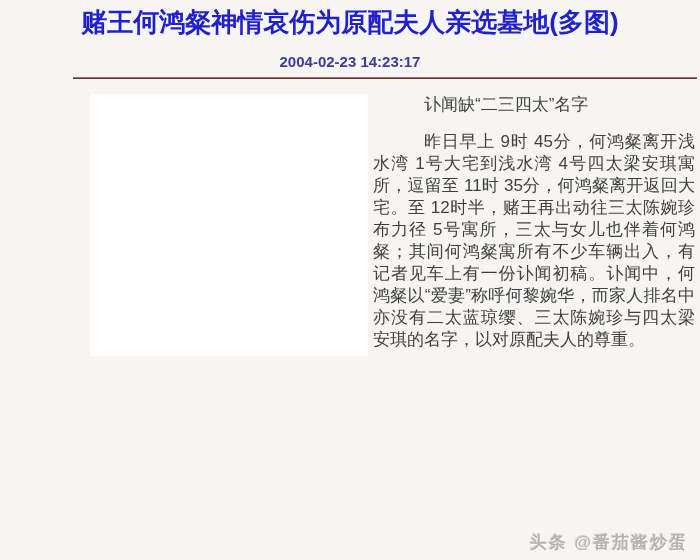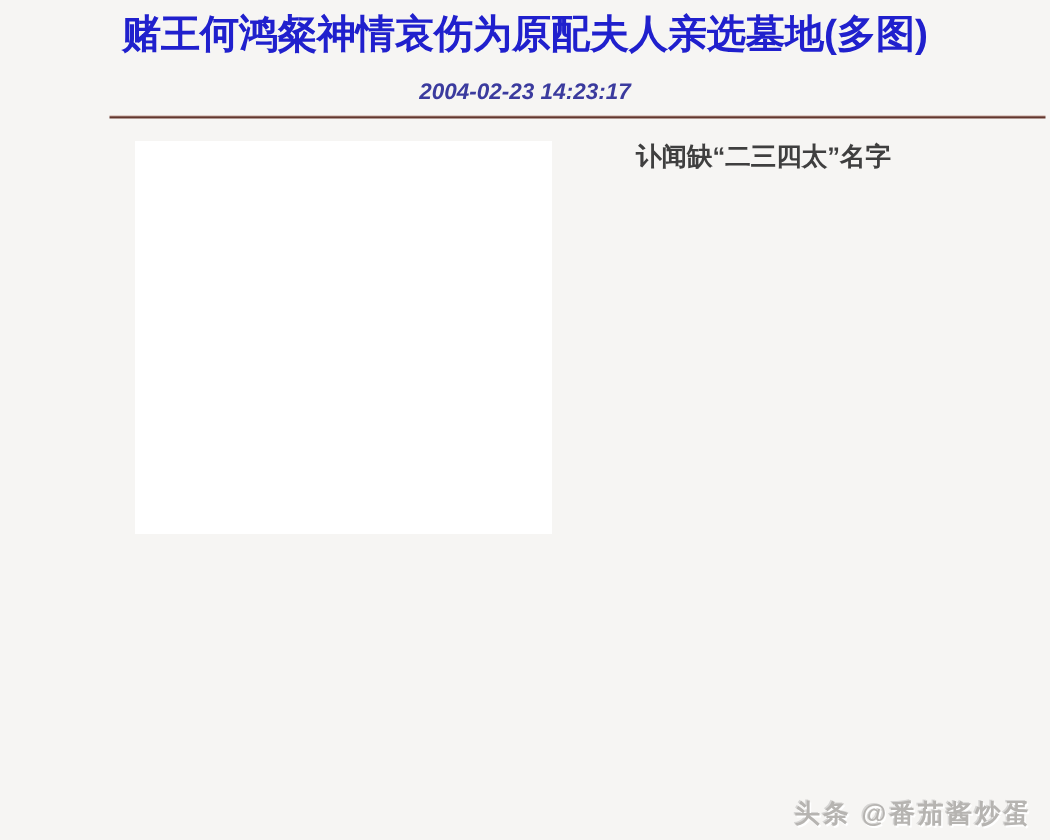--- a/index.html
+++ b/index.html
@@ -24,21 +24,20 @@
     line-height: 30px;
     font-weight: bold;
     color: #2020cd;
   }
   .publish-date {
     margin-top: 16px;
     text-align: center;
     font-size: 15px;
     color: #3b3b9e;
     font-weight: bold;
-    font-style: italic;
   }
   .rule {
     margin: 7px 3px 0 73px;
     width: 624px;
     height: 2px;
     background: linear-gradient(to bottom, #c9a79d 0%, #5f342c 55%, #6a3c33 100%);
   }
   .article {
     margin: 7px 5px 0 55px;
     width: 640px;
@@ -52,21 +51,21 @@
     width: 278px;
     height: 262px;
     margin: 0 5px 6px 35px;
     background: #ffffff;
   }
   .article p {
     margin: 0 0 11px 0;
   }
   .indent-2 { text-indent: 2em; }
   .indent-3 { text-indent: 3em; }
-  .subhead { margin: 15px 0 15px 0 !important; font-weight: bold; }
+  .subhead { margin: 15px 0 15px 0 !important; }
   .hl {
     border: 3px solid #e0261a;
     border-radius: 4px;
     padding: 0 3px;
     margin: 0 1px;
     box-decoration-break: clone;
     -webkit-box-decoration-break: clone;
   }
   .watermark {
     position: absolute;
@@ -91,18 +90,19 @@
   <div class="rule"></div>
 
   <div class="article">
 
     <div class="photo-placeholder"></div>
 
 
 
     <p class="indent-3 subhead"><span>讣闻缺“二三四太”名字</span></p>
 
+    <p class="indent-3"><span>昨日早上 9时 45分，何鸿粲离开浅水湾 1号大宅到浅水湾 4号四太梁安琪寓所，逗留至 11时 35分，何鸿粲离开返回大宅。至 12时半，赌王再出动往三太陈婉珍布力径 5号寓所，三太与女儿也伴着何鸿粲；其间何鸿粲寓所有不少车辆出入，有记者见车上有一份讣闻初稿。讣闻中，何鸿粲以“爱妻”称呼何黎婉华，而家人排名中亦没有二太蓝琼缨、三太陈婉珍与四太梁安琪的名字，以对原配夫人的尊重。</span></p>
 
   </div>
 
   <div class="watermark">头条 @番茄酱炒蛋</div>
 
 </div>
 
 </body></html>

